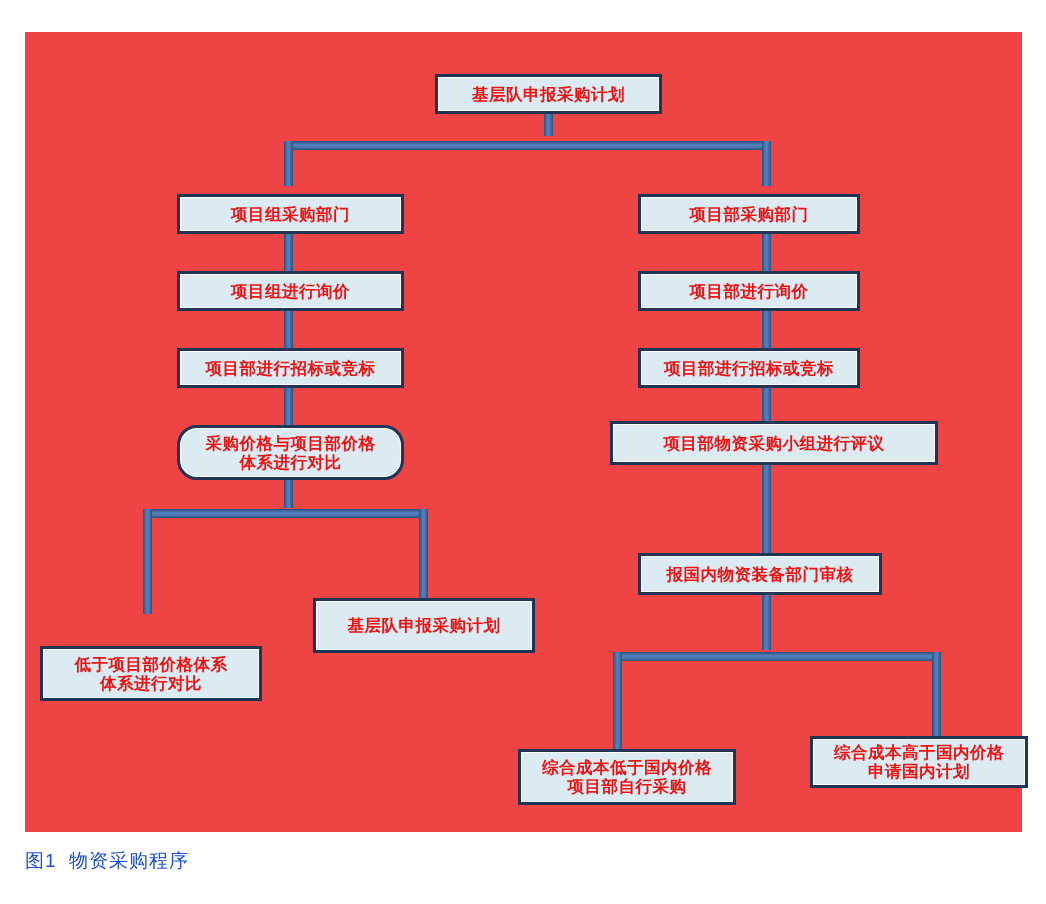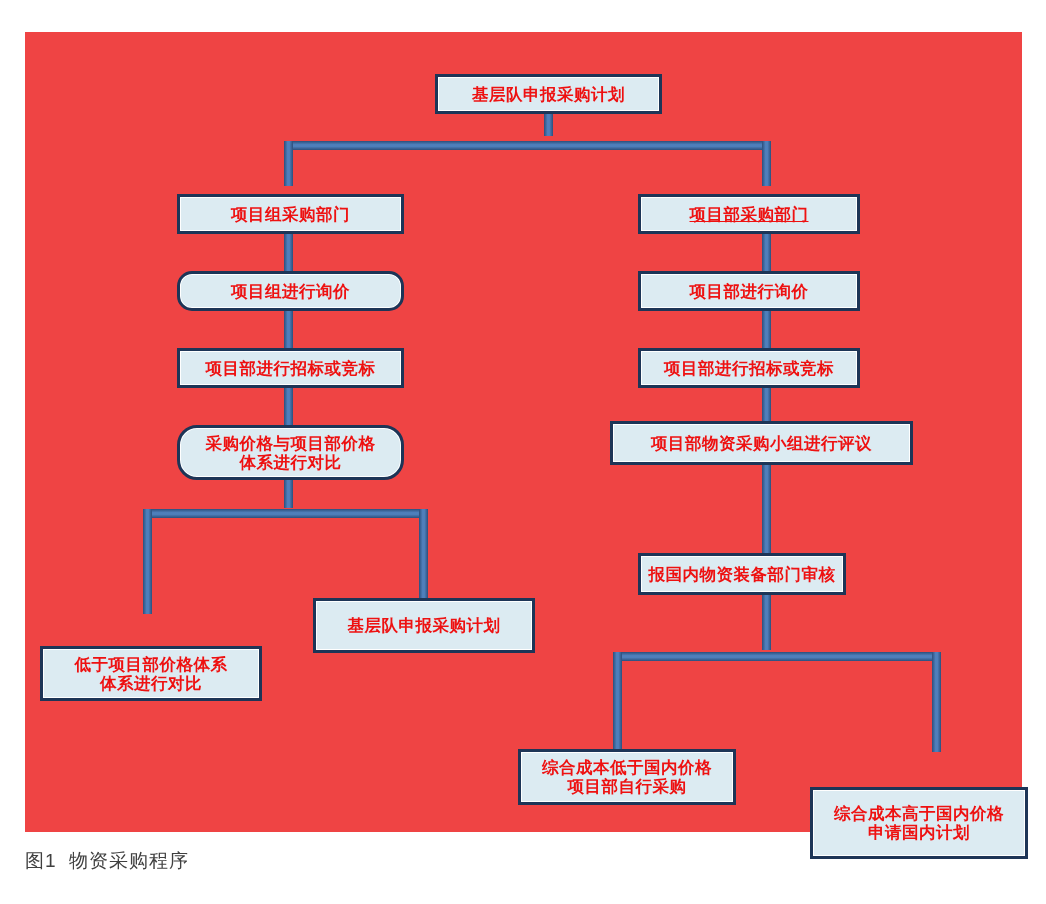--- a/index.html
+++ b/index.html
@@ -78,21 +78,21 @@
   .arrowhead {
     border-top-color: #2c5289;
   }
 
   
   #caption {
     position: absolute;
     left: 25px;
     top: 848px;
     font-size: 19px;
-    color: #404040;
+    color: #1d4ed8;
     font-family: "Liberation Sans", "DejaVu Sans", sans-serif;
     letter-spacing: 1px;
     white-space: pre;
   }
 </style>
 </head>
 <body>
 
 <div id="figure-wrap">
 
@@ -113,21 +113,21 @@
     <div class="conn vline" style="left:737px; top:109px; height:45px;"></div>
     <div class="arrowhead" style="left:732px; top:148px;"></div>
 
     <div class="node" style="left:152px; top:162px; width:227px; height:40px;">
       <span>项目组采购部门</span>
     </div>
 
     <div class="conn vline" style="left:259px; top:202px; height:52px;"></div>
     <div class="arrowhead" style="left:254px; top:245px;"></div>
 
-    <div class="node" style="left:152px; top:239px; width:227px; height:40px;border-radius:15px;">
+    <div class="node" style="left:152px; top:239px; width:227px; height:40px;">
       <span>项目组进行询价</span>
     </div>
 
     <div class="conn vline" style="left:259px; top:279px; height:52px;"></div>
     <div class="arrowhead" style="left:254px; top:322px;"></div>
 
     <div class="node" style="left:152px; top:316px; width:227px; height:40px;">
       <span>项目部进行招标或竞标</span>
     </div>
 
@@ -154,69 +154,69 @@
       <span>
         <span>低于项目部价格体系</span>
         <span class="line2">体系进行对比</span>
       </span>
     </div>
 
     <div class="node" style="left:288px; top:566px; width:222px; height:55px;">
       <span>基层队申报采购计划</span>
     </div>
 
-    <div class="node" style="left:613px; top:162px; width:222px; height:40px;text-decoration:underline;">
+    <div class="node" style="left:613px; top:162px; width:222px; height:40px;">
       <span>项目部采购部门</span>
     </div>
 
     <div class="conn vline" style="left:737px; top:202px; height:52px;"></div>
     <div class="arrowhead" style="left:732px; top:245px;"></div>
 
     <div class="node" style="left:613px; top:239px; width:222px; height:40px;justify-content:center;">
       <span>项目部进行询价</span>
     </div>
 
     <div class="conn vline" style="left:737px; top:279px; height:52px;"></div>
     <div class="arrowhead" style="left:732px; top:322px;"></div>
 
     <div class="node" style="left:613px; top:316px; width:222px; height:40px;">
       <span>项目部进行招标或竞标</span>
     </div>
 
     <div class="conn vline" style="left:737px; top:356px; height:52px;"></div>
     <div class="arrowhead" style="left:732px; top:399px;"></div>
 
-    <div class="node" style="left:585px; top:389px; width:303px; height:44px;">
+    <div class="node" style="left:585px; top:389px; width:328px; height:44px;">
       <span>项目部物资采购小组进行评议</span>
     </div>
 
     <div class="conn vline" style="left:737px; top:433px; height:90px;"></div>
     <div class="arrowhead" style="left:732px; top:513px;"></div>
 
-    <div class="node" style="left:613px; top:521px; width:208px; height:42px;">
+    <div class="node" style="left:613px; top:521px; width:244px; height:42px;">
       <span>报国内物资装备部门审核</span>
     </div>
 
     <div class="conn vline" style="left:737px; top:563px; height:55px;"></div>
     <div class="arrowhead" style="left:732px; top:608px;"></div>
 
     <div class="conn hline" style="left:588px; top:620px; width:328px;"></div>
     <div class="conn vline" style="left:588px; top:620px; height:100px;"></div>
     <div class="arrowhead" style="left:583px; top:712px;"></div>
     <div class="conn vline" style="left:907px; top:620px; height:100px;"></div>
     <div class="arrowhead" style="left:902px; top:712px;"></div>
 
     <div class="node" style="left:493px; top:717px; width:218px; height:56px;">
       <span>
         <span>综合成本低于国内价格</span>
         <span class="line2">项目部自行采购</span>
       </span>
     </div>
 
-    <div class="node" style="left:785px; top:755px; width:218px; height:72px;">
+    <div class="node" style="left:785px; top:704px; width:218px; height:52px;">
       <span>
         <span>综合成本高于国内价格</span>
         <span class="line2">申请国内计划</span>
       </span>
     </div>
 
   </div>
 
   <div id="caption">图1  物资采购程序</div>
 

